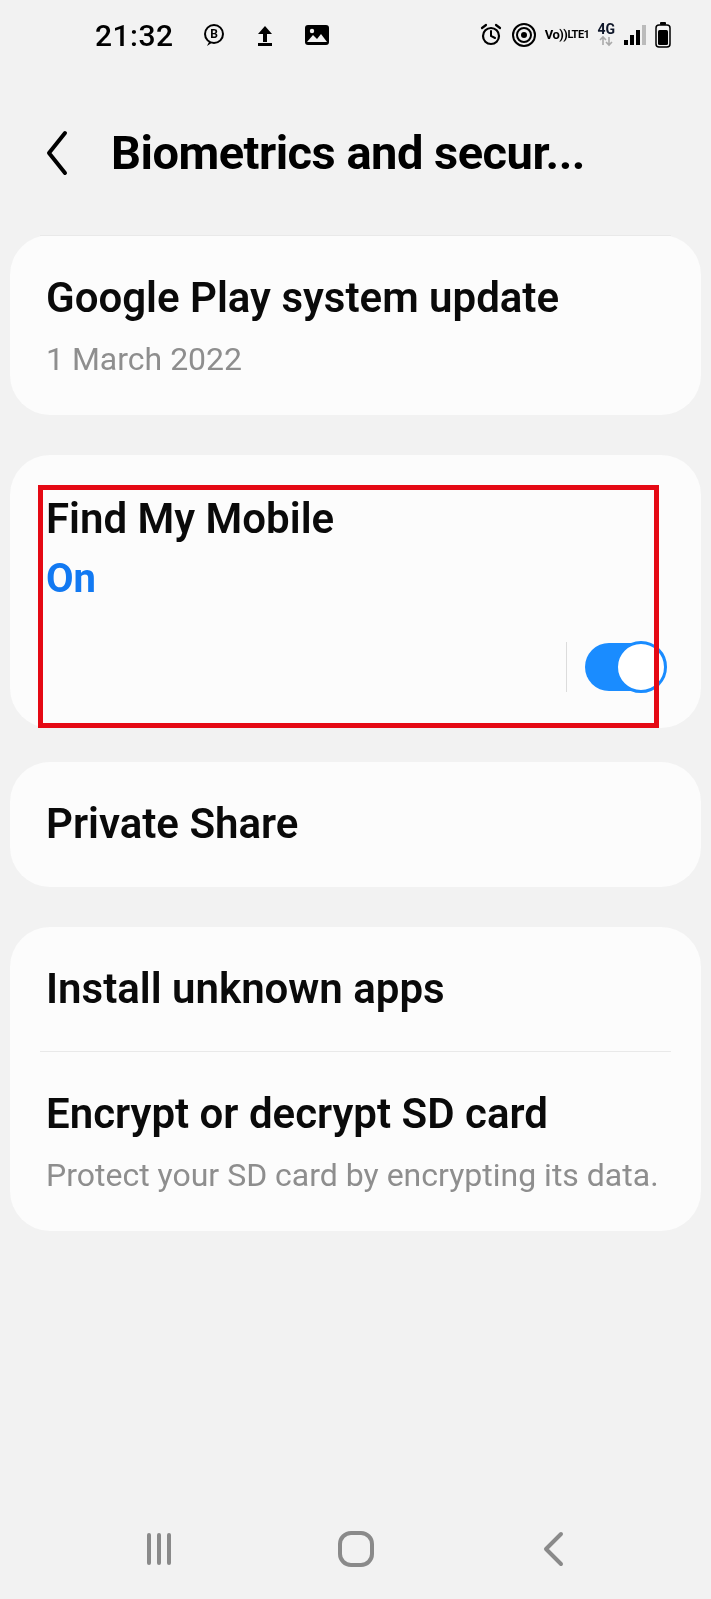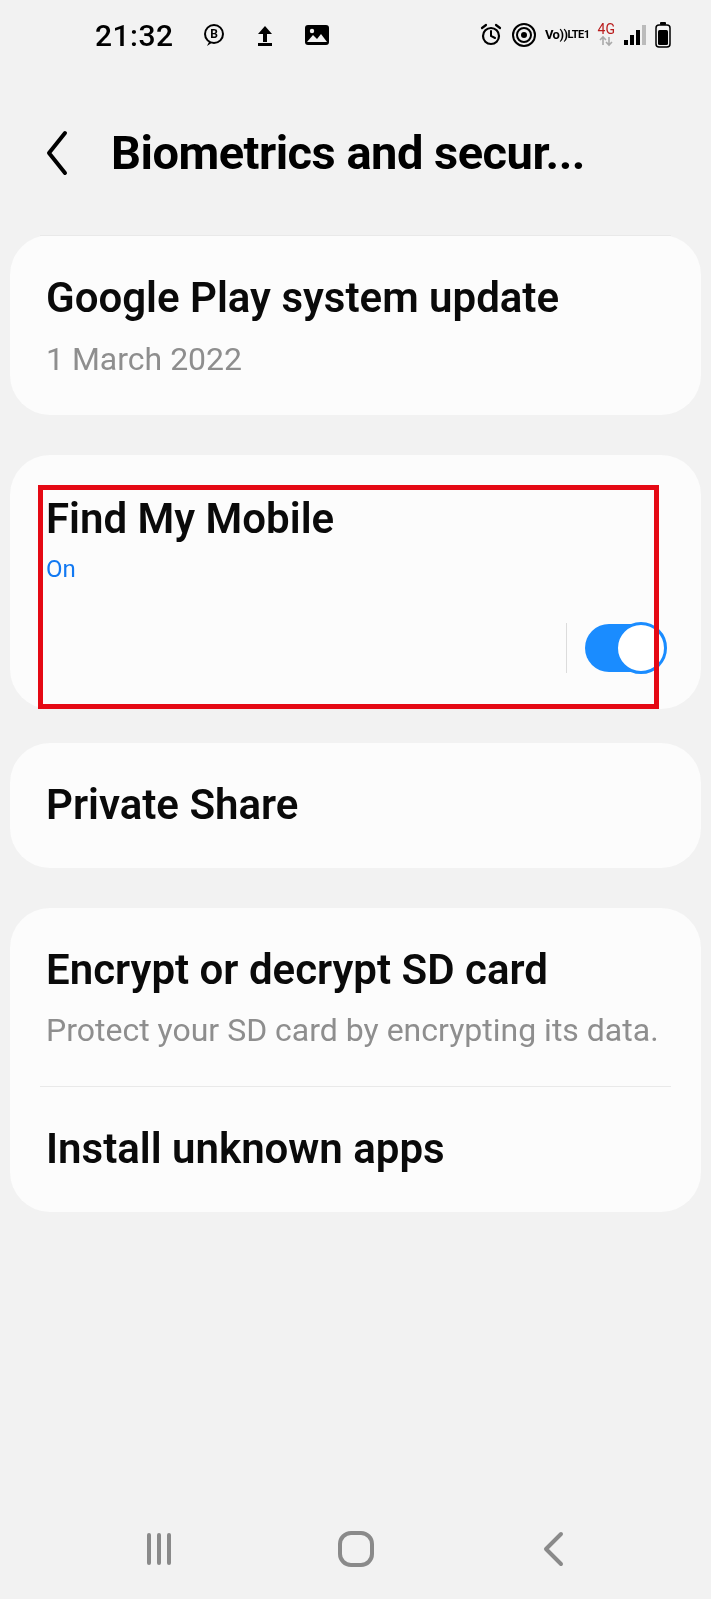--- a/index.html
+++ b/index.html
@@ -24,21 +24,21 @@
     color: #000;
   }
   .status-left { display: flex; align-items: center; gap: 28px; }
   .status-right { display: flex; align-items: center; gap: 8px; }
   .status-time { font-size: 30px; letter-spacing: 0.5px; }
   .status-ic { display: inline-flex; align-items: center; justify-content: center; }
   .status-ic svg { display: block; }
   .lte-block { display: flex; align-items: center; line-height: 0.9; font-size: 14px; font-weight: 700; }
   .lte-block .top { font-size: 13px; letter-spacing: -0.5px; }
   .lte-block .bot { font-size: 11px; letter-spacing: -0.5px; text-align: center; }
-  .fourg-block { display: flex; flex-direction: column; align-items: center; line-height: 0.9; font-size: 14px; font-weight: 400; color: #b91c1c; }
+  .fourg-block { display: flex; flex-direction: column; align-items: center; line-height: 0.9; font-size: 14px; font-weight: 700; color: #0f172a; }
 
   
   .header {
     display: flex;
     align-items: center;
     padding: 55px 30px 55px 35px;
     gap: 32px;
   }
   .header-back {
     width: 44px;
@@ -79,22 +79,22 @@
     line-height: 1.25;
     color: #0a0a0a;
   }
   .row-sub {
     font-size: 32px;
     color: #8e8e8e;
     margin-top: 14px;
     line-height: 1.25;
   }
   .row-status-on {
-    font-size: 24px;
-    font-weight: 400;
+    font-size: 40px;
+    font-weight: 700;
     color: #1279f2;
     margin-top: 10px;
   }
 
   
   .card-top-sep {
     height: 1px;
     background: #e9e9e9;
     margin: 0 30px;
   }
@@ -269,25 +269,25 @@
 </div>
 
 <div class="card" style="margin-top:34px;">
   <div class="row">
     <div class="row-title">Private Share</div>
   </div>
 </div>
 
 <div class="card">
   <div class="row">
+    <div class="row-title">Install unknown apps</div>
+  </div>
+  <div class="row">
     <div class="row-title">Encrypt or decrypt SD card</div>
     <div class="row-sub">Protect your SD card by encrypting its data.</div>
-  </div>
-  <div class="row">
-    <div class="row-title">Install unknown apps</div>
   </div>
 </div>
 
 <div class="navbar">
   <div class="nav-btn">
     <svg width="40" height="40" viewBox="0 0 40 40">
       <line x1="10" y1="6" x2="10" y2="34" stroke="#8a8a8a" stroke-width="4" stroke-linecap="round"></line>
       <line x1="20" y1="6" x2="20" y2="34" stroke="#8a8a8a" stroke-width="4" stroke-linecap="round"></line>
       <line x1="30" y1="6" x2="30" y2="34" stroke="#8a8a8a" stroke-width="4" stroke-linecap="round"></line>
     </svg>

